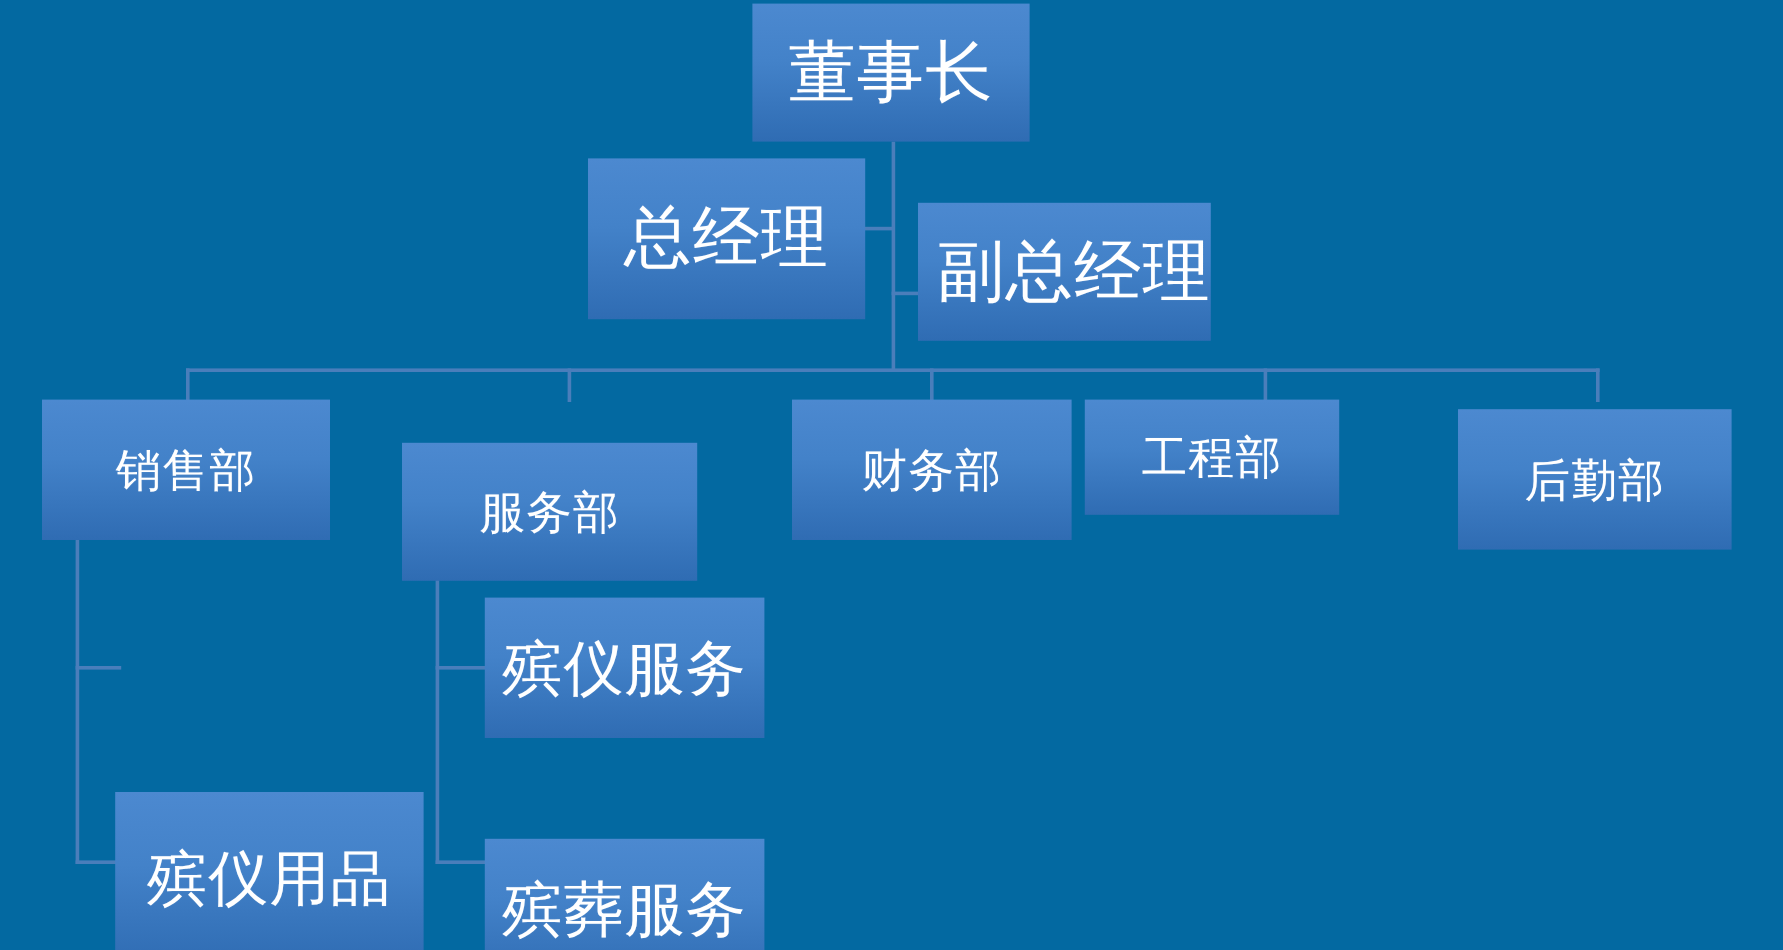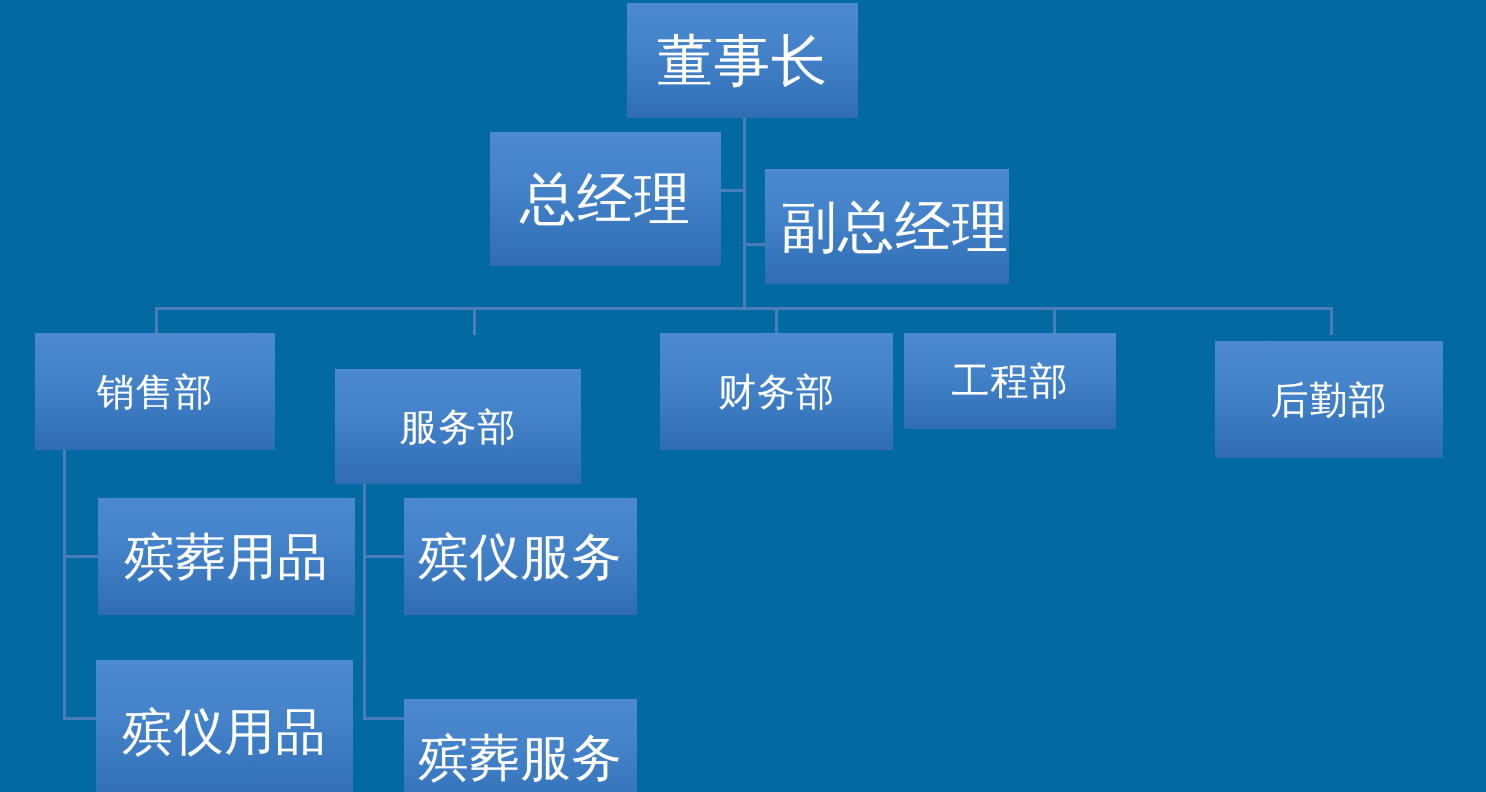--- a/index.html
+++ b/index.html
@@ -96,23 +96,20 @@
   </div>
 
   <div class="node t-dept" style="left:904px; top:333px; width:212px; height:96px;">
     <span>工程部</span>
   </div>
 
   <div class="node t-dept" style="left:1215px; top:341px; width:228px; height:117px;">
     <span>后勤部</span>
   </div>
 
-  <div class="node t-sub" style="left:98px; top:498px; width:257px; height:117px;">
-    <span>殡葬用品</span>
-  </div>
 
   <div class="node t-sub" style="left:96px; top:660px; width:257px; height:144px;">
     <span>殡仪用品</span>
   </div>
 
   <div class="node t-sub" style="left:404px; top:498px; width:233px; height:117px;">
     <span>殡仪服务</span>
   </div>
 
   <div class="node t-sub" style="left:404px; top:662px; width:233px; height:118px;margin-top:37px;">

